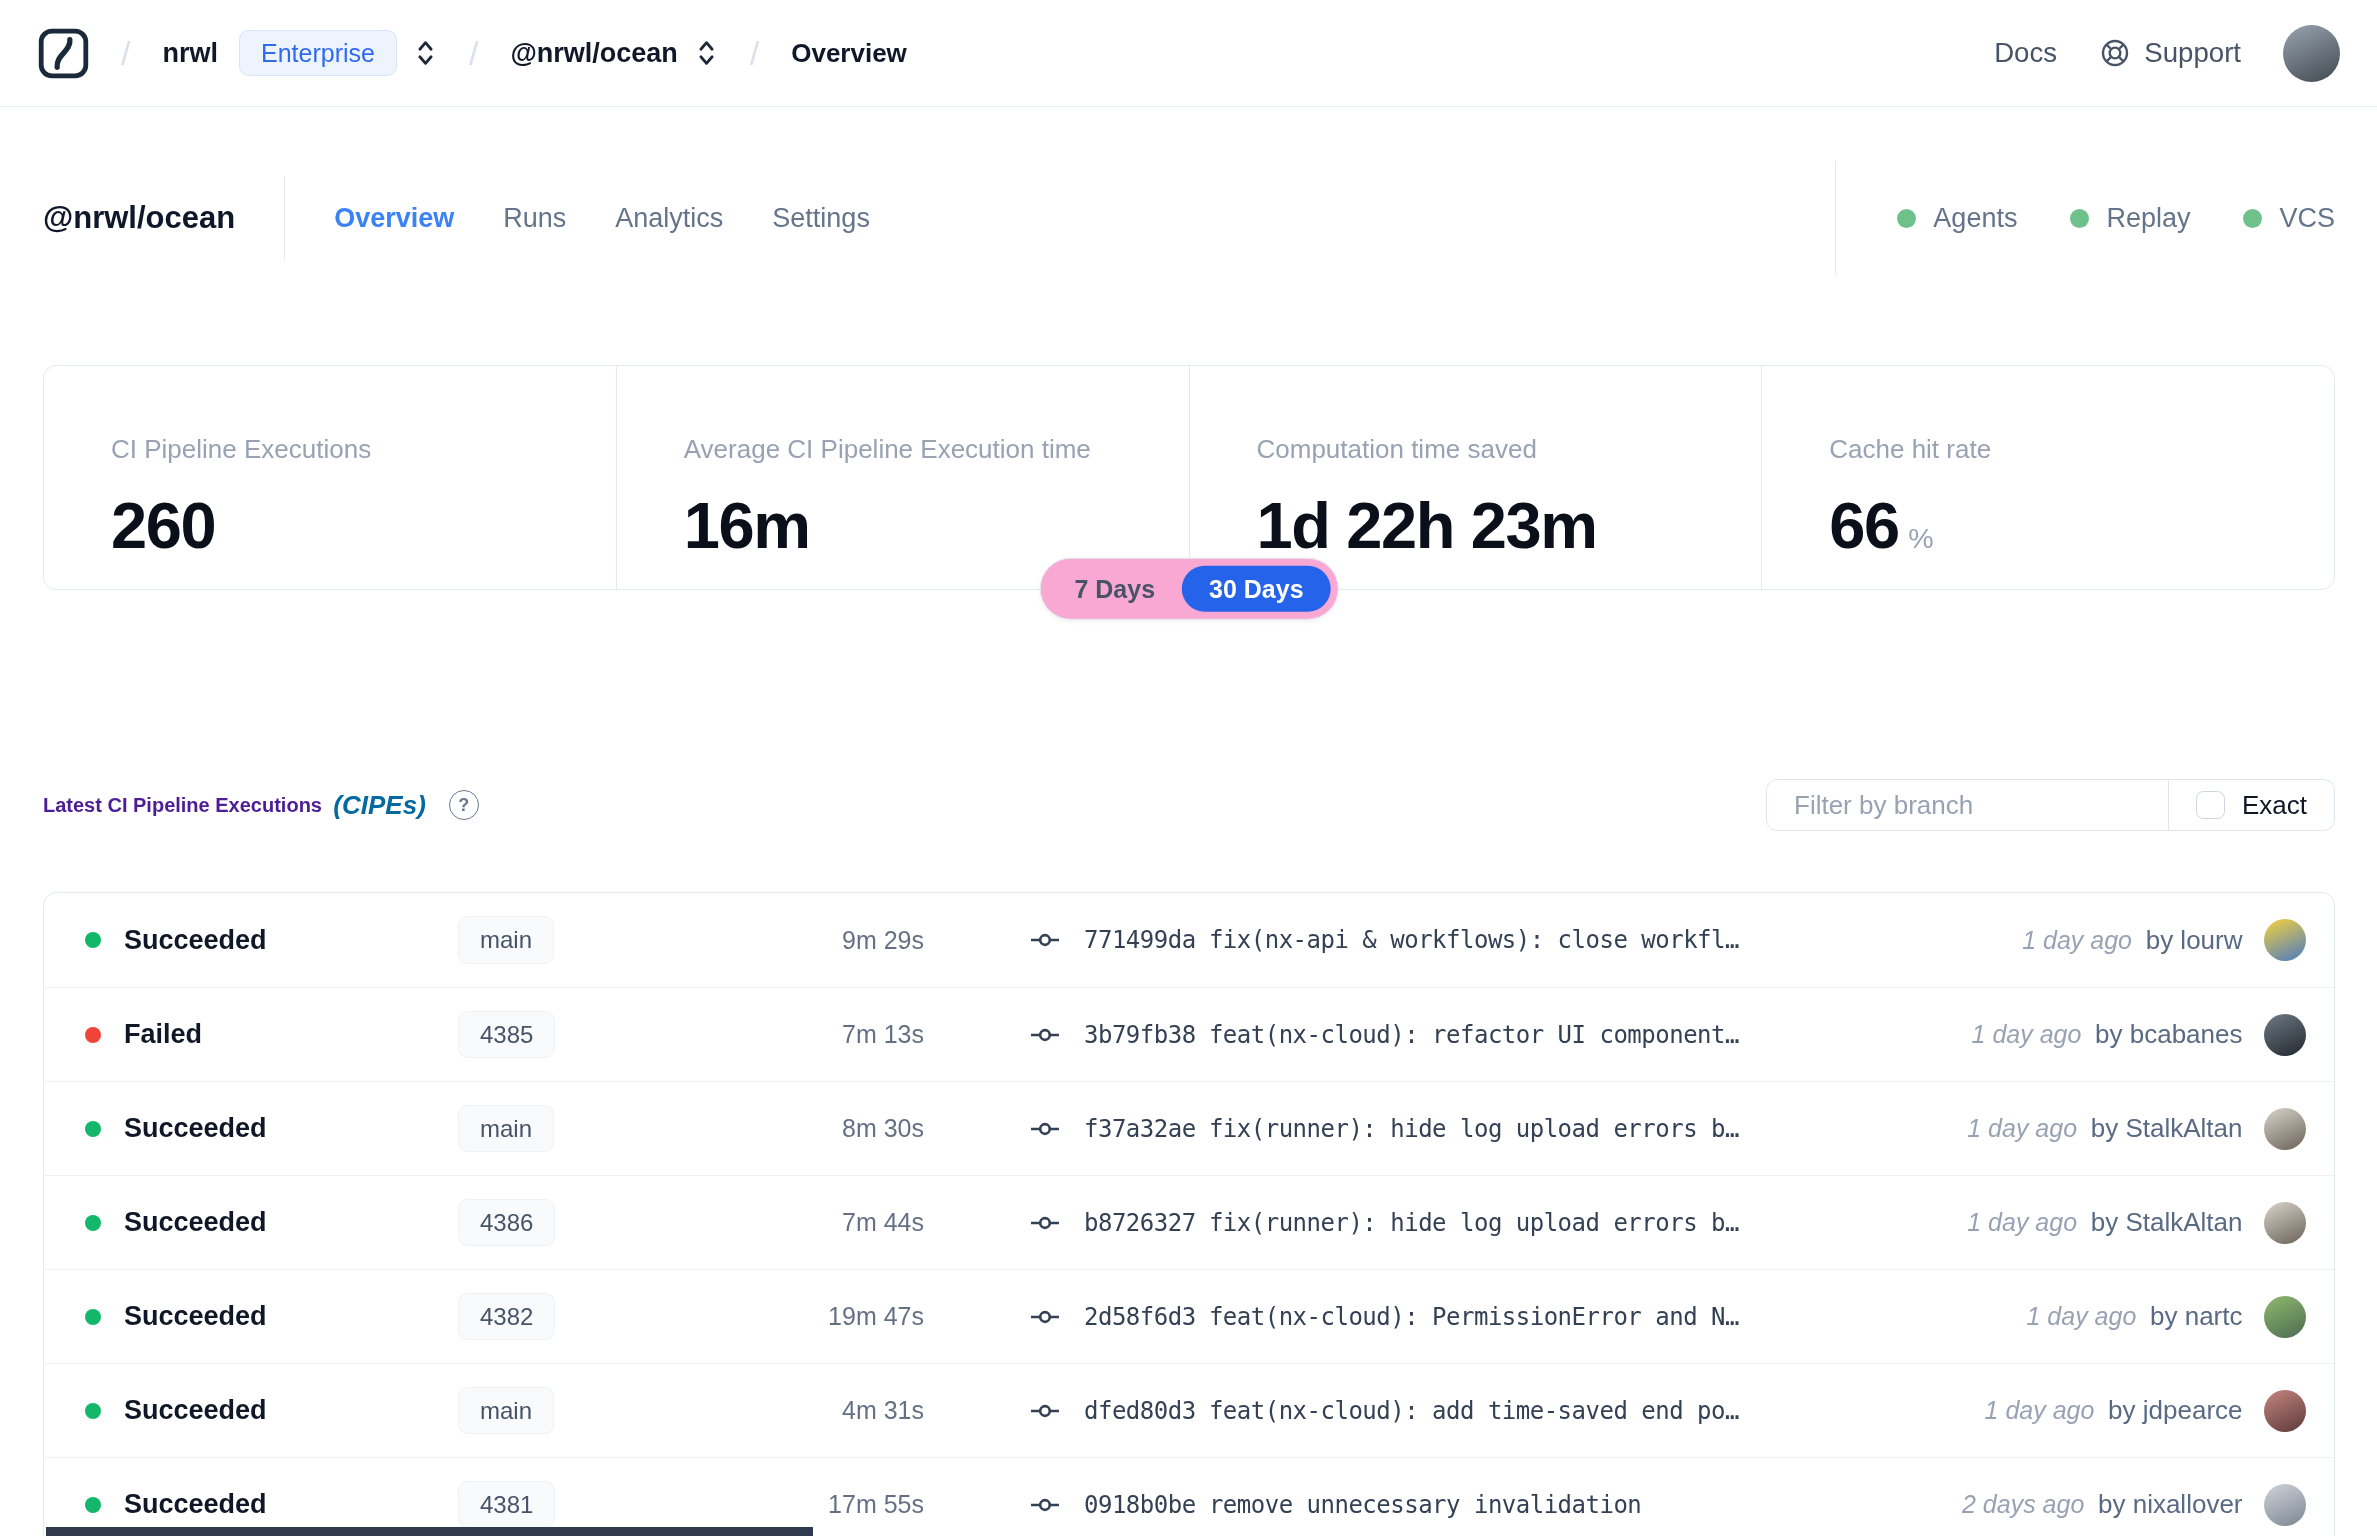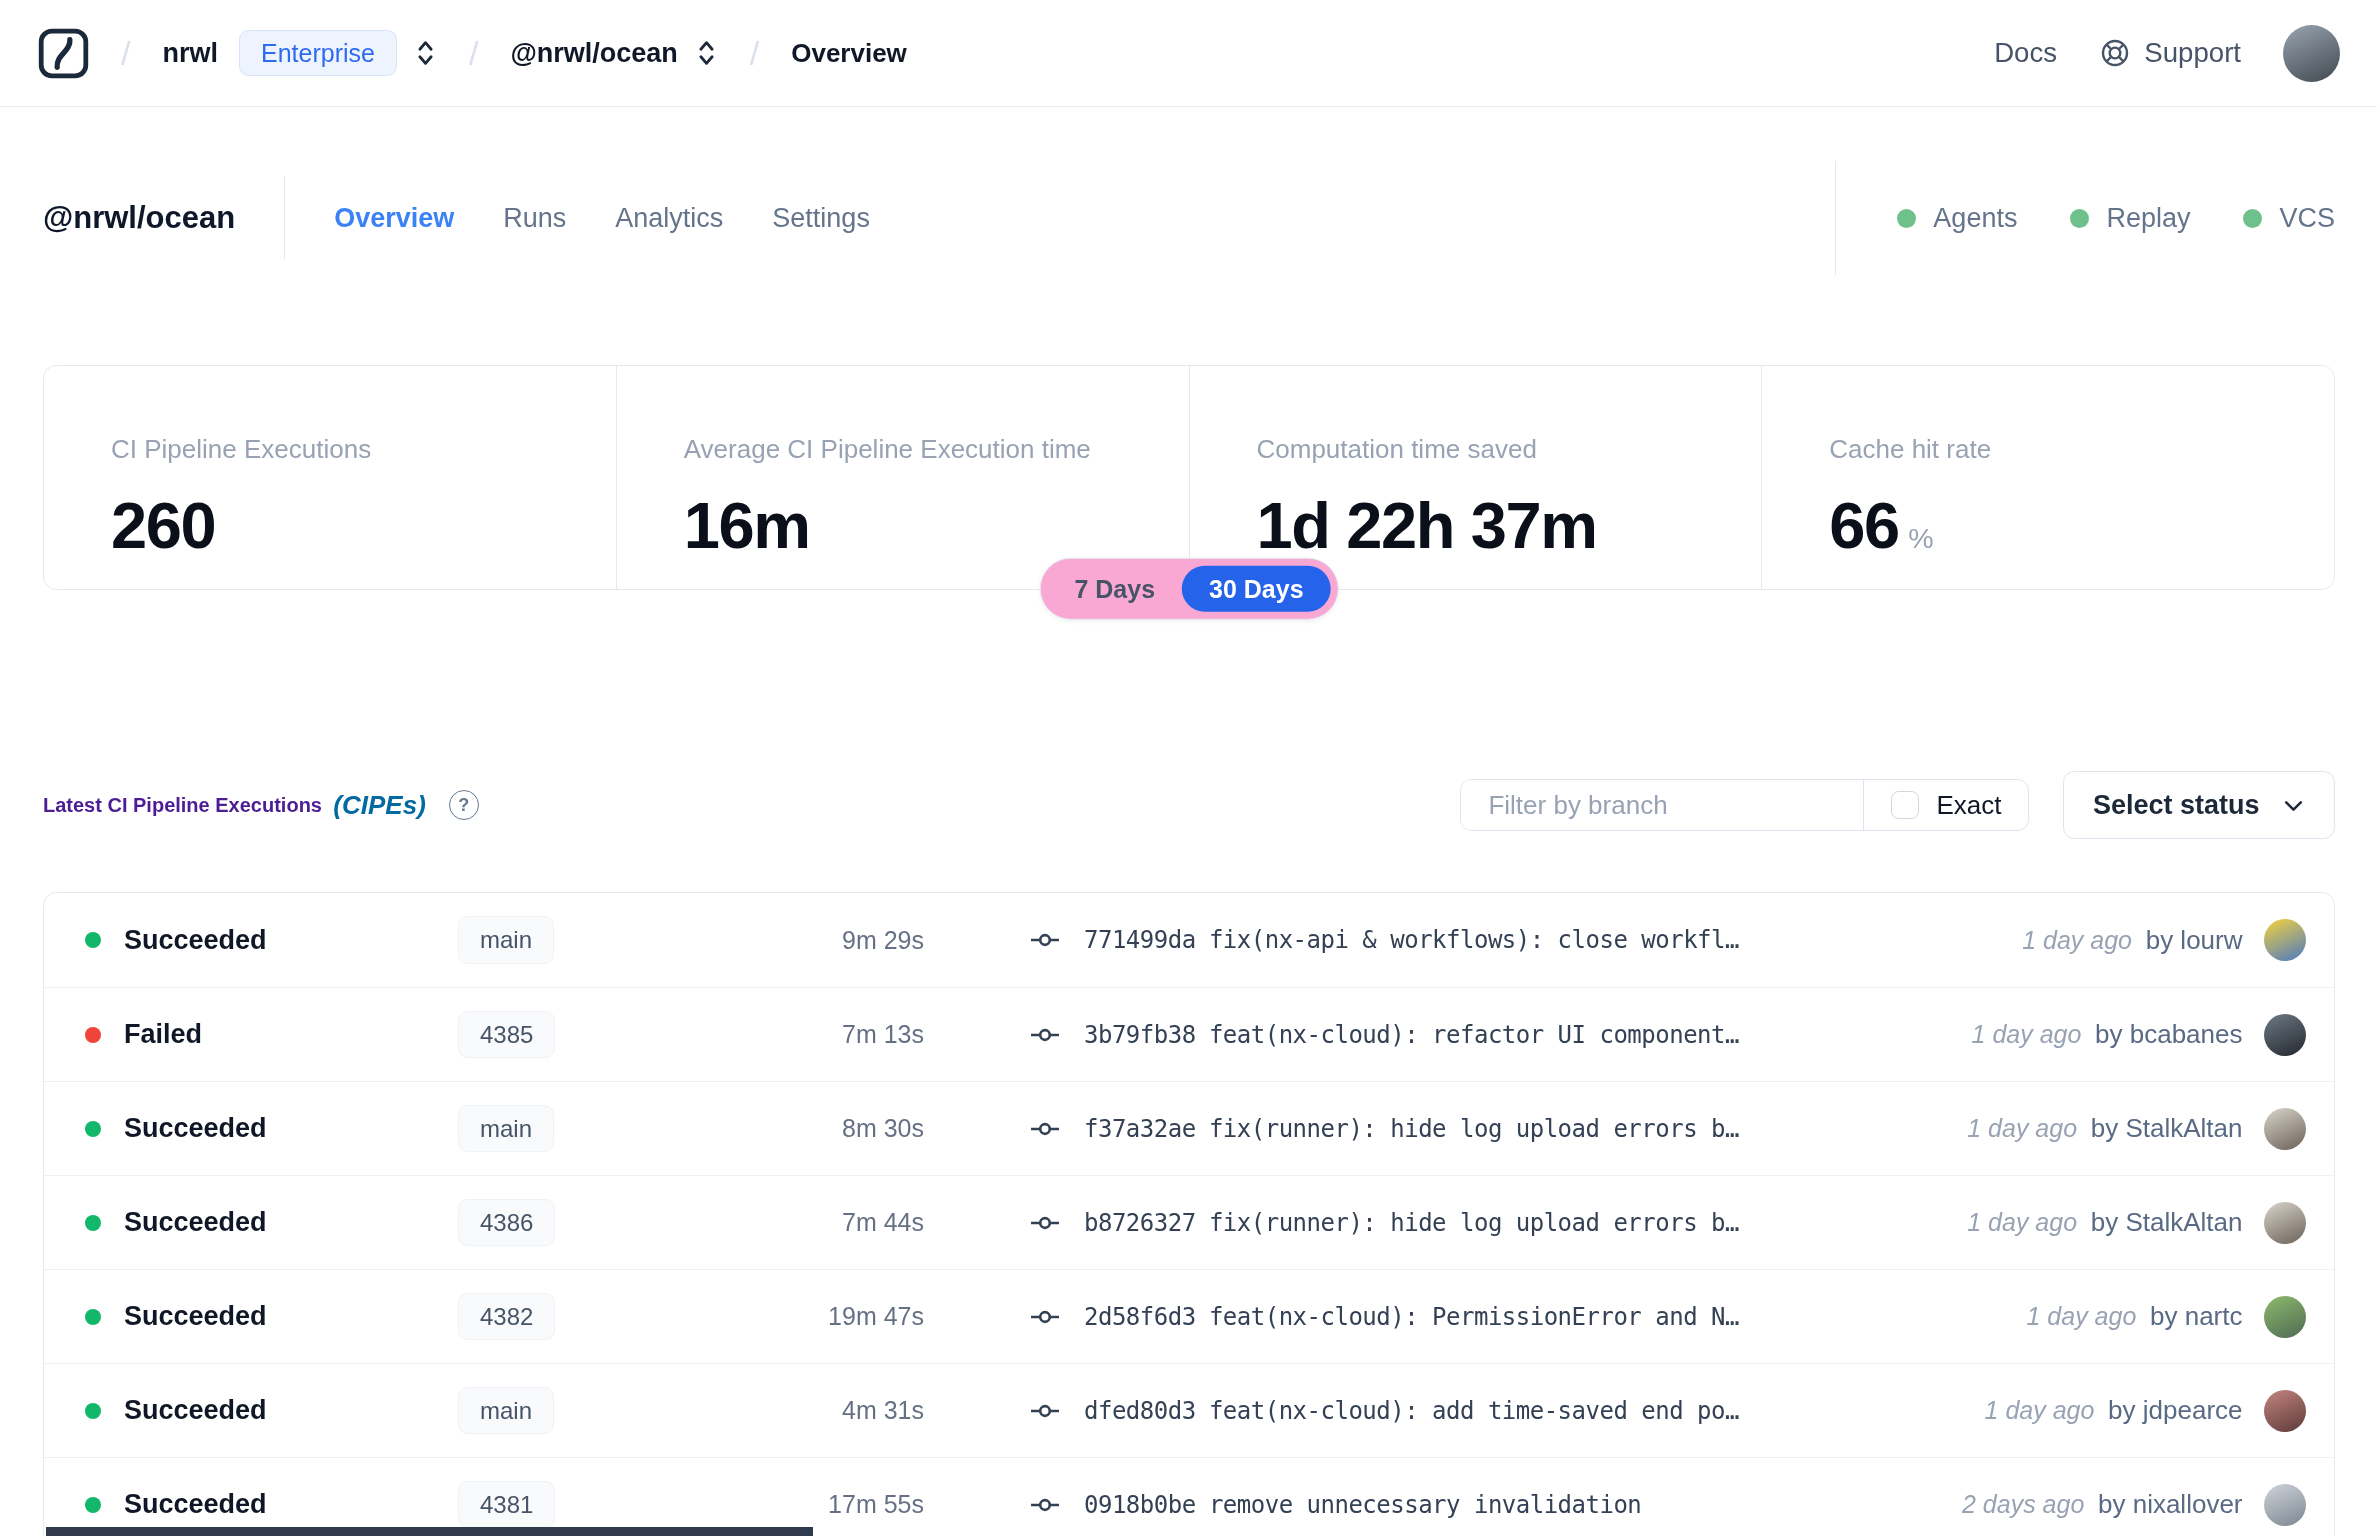--- a/index.html
+++ b/index.html
@@ -174,21 +174,21 @@
   <div class="stat-card">
     <div class="stat-label">CI Pipeline Executions</div>
     <div class="stat-value">260</div>
   </div>
   <div class="stat-card">
     <div class="stat-label">Average CI Pipeline Execution time</div>
     <div class="stat-value">16m</div>
   </div>
   <div class="stat-card">
     <div class="stat-label">Computation time saved</div>
-    <div class="stat-value">1d 22h 37m</div>
+    <div class="stat-value">1d 22h 23m</div>
   </div>
   <div class="stat-card">
     <div class="stat-label">Cache hit rate</div>
     <div class="stat-value"><span>66</span><span class="stat-suffix">%</span></div>
   </div>
 
   <div class="range-toggle">
     <span class="range-opt">7 Days</span>
     <span class="range-opt active">30 Days</span>
   </div>
@@ -200,26 +200,20 @@
   <span class="help-icon">?</span>
   <div class="filters">
     <div class="branch-filter-group">
       <input class="branch-input" type="text" placeholder="Filter by branch" style="">
       <span class="group-divider"></span>
       <span class="exact-wrap">
         <span class="checkbox"></span>
         <span class="exact-label">Exact</span>
       </span>
     </div>
-    <div class="status-select">
-      <span class="status-select-label">Select status</span>
-      <svg viewBox="0 0 24 24" width="25" height="25" fill="none" stroke="#1d2939" stroke-width="2.4" stroke-linecap="round" stroke-linejoin="round">
-        <path d="M5 9 L12 16 L19 9"></path>
-      </svg>
-    </div>
   </div>
 </div>
 
 <div class="cipe-table">
     <div class="cipe-row">
     <div class="cell-status">
       <span class="dot" style="background: rgb(18, 183, 106);"></span>
       <span class="status-text">Succeeded</span>
     </div>
     <div class="cell-branch">

